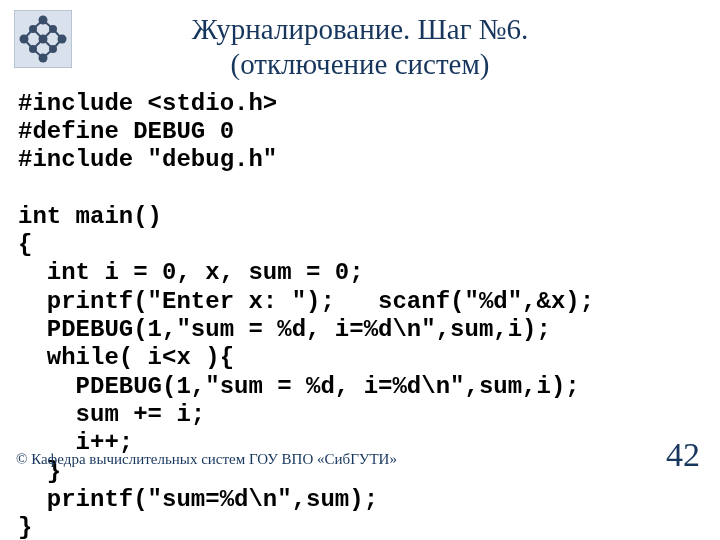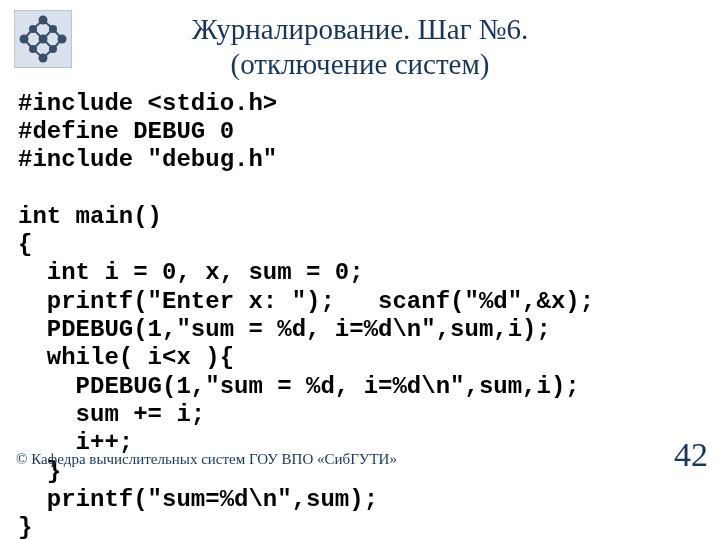--- a/index.html
+++ b/index.html
@@ -44,21 +44,21 @@
   .footer {
     position: absolute;
     bottom: 12px;
     left: 16px;
     color: #17365d;
     font-size: 15px;
   }
   .pagenum {
     position: absolute;
     bottom: 6px;
-    right: 12px;
+    right: 20px;
     color: #17365d;
     font-size: 34px;
     font-family: "Times New Roman", serif;
   }
 </style>
 </head>
 <body>
 
 <div class="slide">
   <div class="logo">

